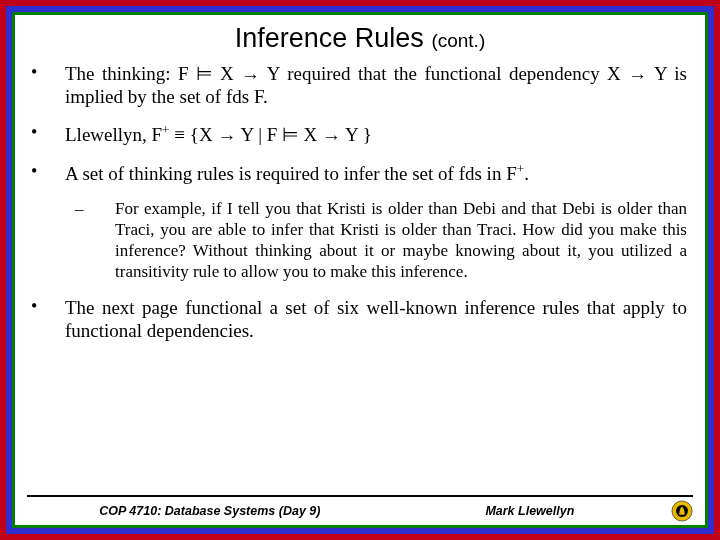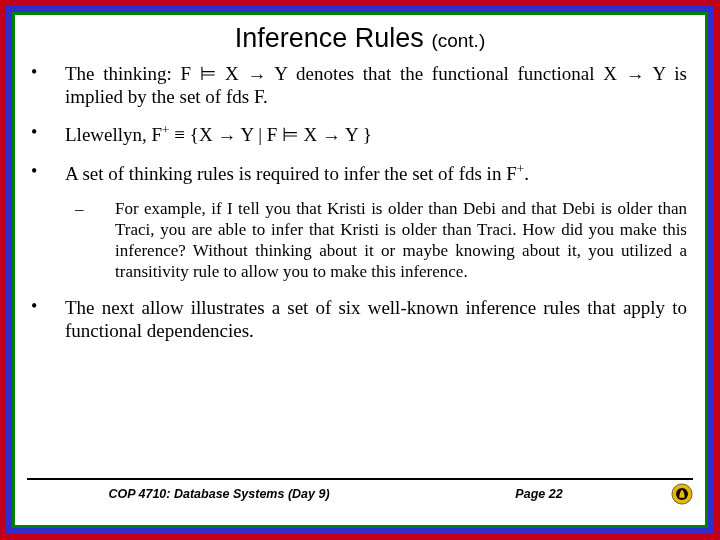--- a/index.html
+++ b/index.html
@@ -25,21 +25,21 @@
     background: #fff;
   }
   .inner-frame {
     width: 100%;
     height: 100%;
     box-sizing: border-box;
     border: 3px solid #008000;
     background: #fff;
     display: flex;
     flex-direction: column;
-    padding: 6px 12px 20px 12px;
+    padding: 6px 12px 3px 12px;
   }
   .title {
     text-align: center;
     font-family: "Comic Sans MS", "Comic Sans", cursive, sans-serif;
     font-size: 27px;
     color: #000;
     margin: 2px 0 8px 0;
   }
   .title .cont {
     font-size: 19px;
@@ -127,21 +127,21 @@
   <div class="title">
     <span>Inference Rules</span>
     <span class="cont">(cont.)</span>
   </div>
 
   <div class="content">
 
     <div class="bullet">
       <div class="dot">•</div>
       <div class="txt">
-        <span>The thinking: F </span><span>⊨</span><span> X </span><span>→</span><span> Y denotes that the functional functional X </span><span>→</span><span> Y is implied by the set of fds F.</span>
+        <span>The thinking: F </span><span>⊨</span><span> X </span><span>→</span><span> Y required that the functional dependency X </span><span>→</span><span> Y is implied by the set of fds F.</span>
       </div>
     </div>
 
     <div class="bullet">
       <div class="dot">•</div>
       <div class="txt">
         <span>Llewellyn, F</span><sup>+</sup><span> ≡ {X </span><span>→</span><span> Y | F </span><span>⊨</span><span> X </span><span>→</span><span> Y }</span>
       </div>
     </div>
 
@@ -152,28 +152,28 @@
       </div>
     </div>
 
     <div class="subbullet">
       <div class="dash">–</div>
       <div class="txt">For example, if I tell you that Kristi is older than Debi and that Debi is older than Traci, you are able to infer that Kristi is older than Traci.  How did you make this inference?  Without thinking about it or maybe knowing about it, you utilized a transitivity rule to allow you to make this inference.</div>
     </div>
 
     <div class="bullet">
       <div class="dot">•</div>
-      <div class="txt">The next allow illustrates a set of six well-known inference rules that apply to functional dependencies.</div>
+      <div class="txt">The next page functional a set of six well-known inference rules that apply to functional dependencies.</div>
     </div>
 
   </div>
 
   <div class="footer">
     <div class="left">COP 4710: Database Systems (Day 9)</div>
-    <div class="center">Page 22</div>
+    <div class="right">Mark Llewellyn</div>
     <div class="logo">
       <svg class="logo-svg" viewBox="0 0 24 24">
         <circle cx="12" cy="12" r="11" fill="#e6b800" stroke="#000" stroke-width="0.6"></circle>
         <circle cx="12" cy="12" r="6.5" fill="#000"></circle>
         <path d="M9 16 C9 12 10 9 12 7 C14 9 15 12 15 16 Z" fill="#e6b800"></path>
       </svg>
     </div>
   </div>
 
 </div>

